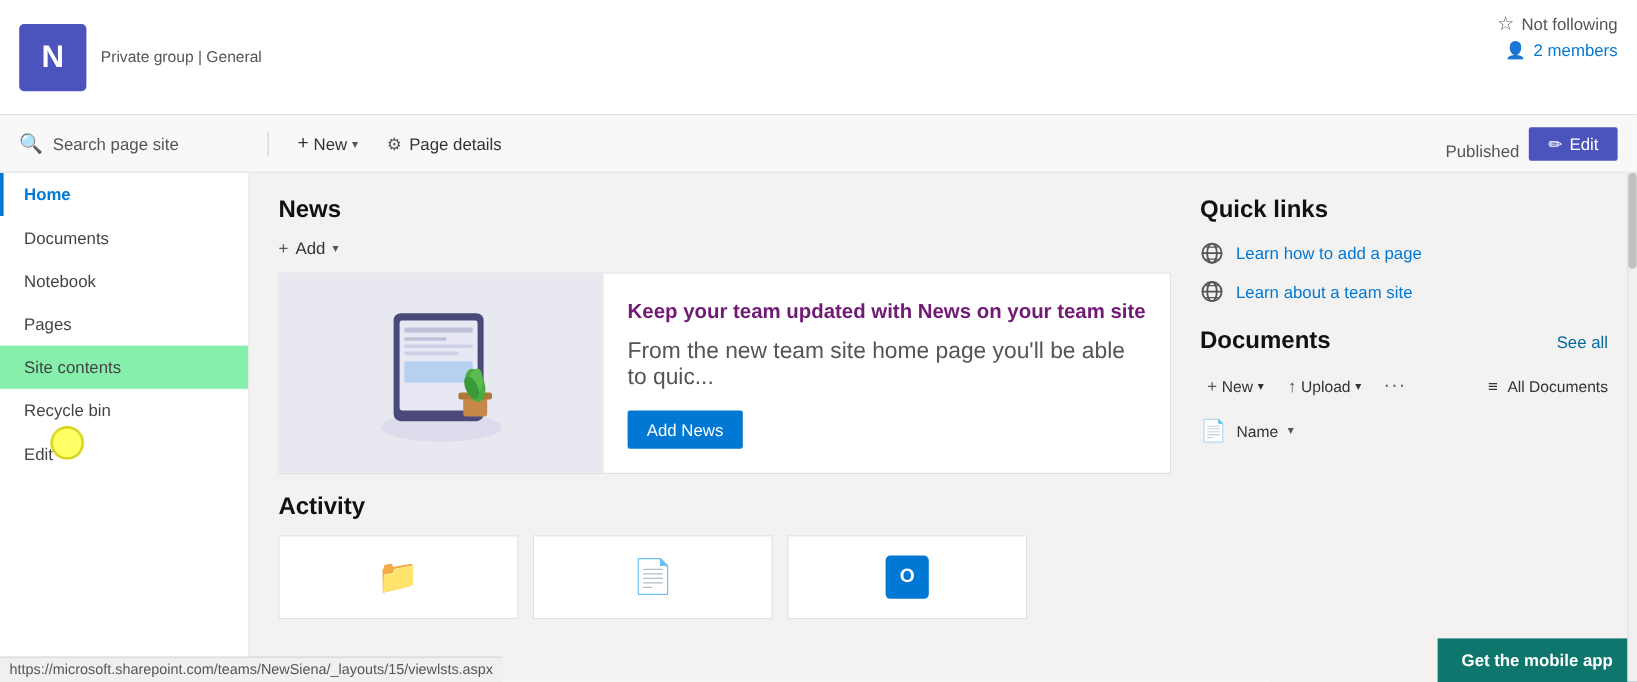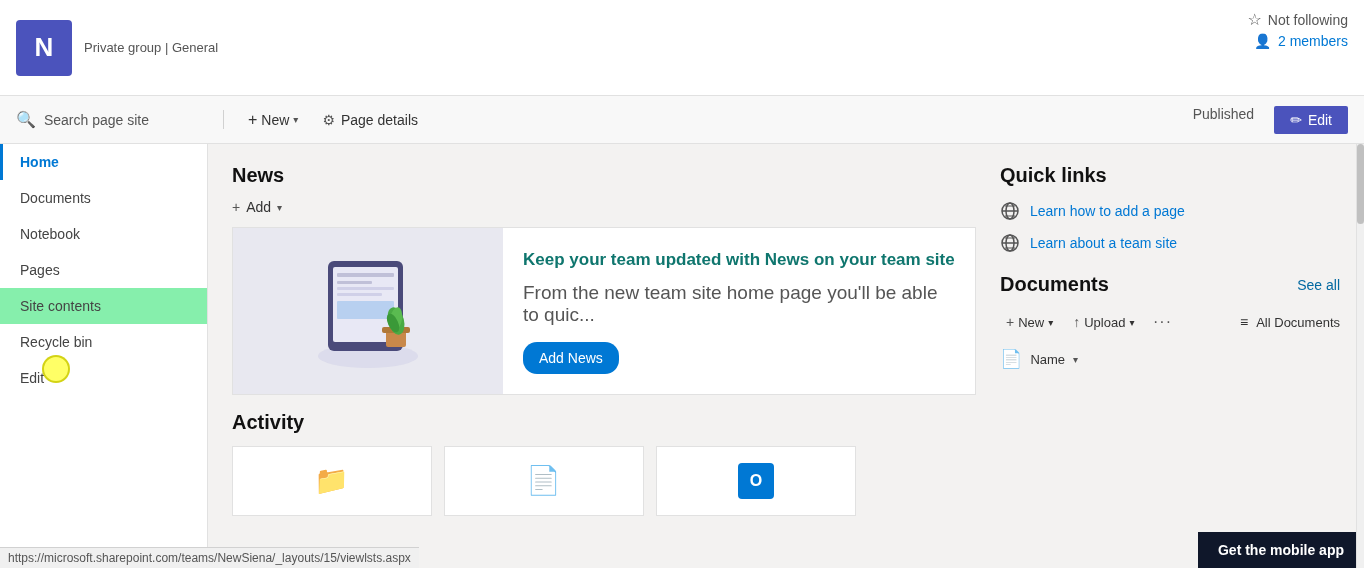--- a/index.html
+++ b/index.html
@@ -68,21 +68,21 @@
     .new-btn .chevron { font-size: 10px; color: #555; }
 
     .page-details-btn {
       display: flex; align-items: center; gap: 6px;
       background: none; border: none; cursor: pointer;
       font-size: 14px; color: #333; padding: 4px 8px;
     }
     .page-details-btn .gear-icon { font-size: 14px; color: #555; }
 
     .toolbar-right {
-      margin-left: auto; display: flex; align-items: flex-start; gap: 20px;
+      margin-left: auto; display: flex; align-items: flex-end; gap: 8px;
     }
     .published-label {
       font-size: 14px; color: #555;
     }
     .edit-btn {
       background: #4b53bc; color: #fff; border: none;
       padding: 6px 16px; border-radius: 2px; cursor: pointer;
       font-size: 14px; display: flex; align-items: center; gap: 6px;
     }
     .edit-btn .pencil-icon { font-size: 14px; }
@@ -141,25 +141,25 @@
     .news-image {
       width: 270px; flex-shrink: 0;
       background: #e8e8f0;
       display: flex; align-items: center; justify-content: center;
       overflow: hidden; position: relative;
     }
     
     .tablet-svg { width: 140px; height: 140px; }
 
     .news-text { padding: 20px; flex: 1; }
-    .news-heading { font-size: 17px; font-weight: 600; color: #0f766e; margin-bottom: 10px; line-height: 1.4; }
+    .news-heading { font-size: 17px; font-weight: 600; color: #701a75; margin-bottom: 10px; line-height: 1.4; }
     .news-desc { font-size: 19px; color: #555; margin-bottom: 16px; }
     .add-news-btn {
       background: #0078d4; color: #fff; border: none;
-      padding: 8px 16px; cursor: pointer; font-size: 14px; border-radius: 14px; text-align: right;
+      padding: 8px 16px; cursor: pointer; font-size: 14px; border-radius: 2px; text-align: right;
     }
 
     
     .activity-title { font-size: 20px; font-weight: 600; color: #111; margin-bottom: 12px; }
     .activity-cards { display: flex; gap: 12px; }
     .activity-card {
       width: 200px; height: 70px; background: #fff;
       border: 1px solid #e1e1e1;
       display: flex; align-items: center; justify-content: center;
       flex-shrink: 0;
@@ -210,21 +210,21 @@
       display: flex; align-items: center; gap: 8px;
       padding: 4px 0;
     }
     .doc-file-icon { font-size: 18px; color: #888; }
     .doc-name-label { font-size: 13px; color: #333; }
     .name-chevron { font-size: 10px; color: #555; }
 
     
     .mobile-app-btn {
       position: fixed; bottom: 0; right: 0;
-      background: #0f172a; color: #fff; border: none;
+      background: #0f766e; color: #fff; border: none;
       padding: 10px 20px; font-size: 14px; cursor: pointer;
       font-weight: 600;
     }
 
     
     .status-bar {
       position: fixed; bottom: 0; left: 0;
       background: #f0f0f0; border-top: 1px solid #d1d1d1;
       padding: 3px 8px; font-size: 12px; color: #555;
       max-width: 500px; overflow: hidden; white-space: nowrap;

